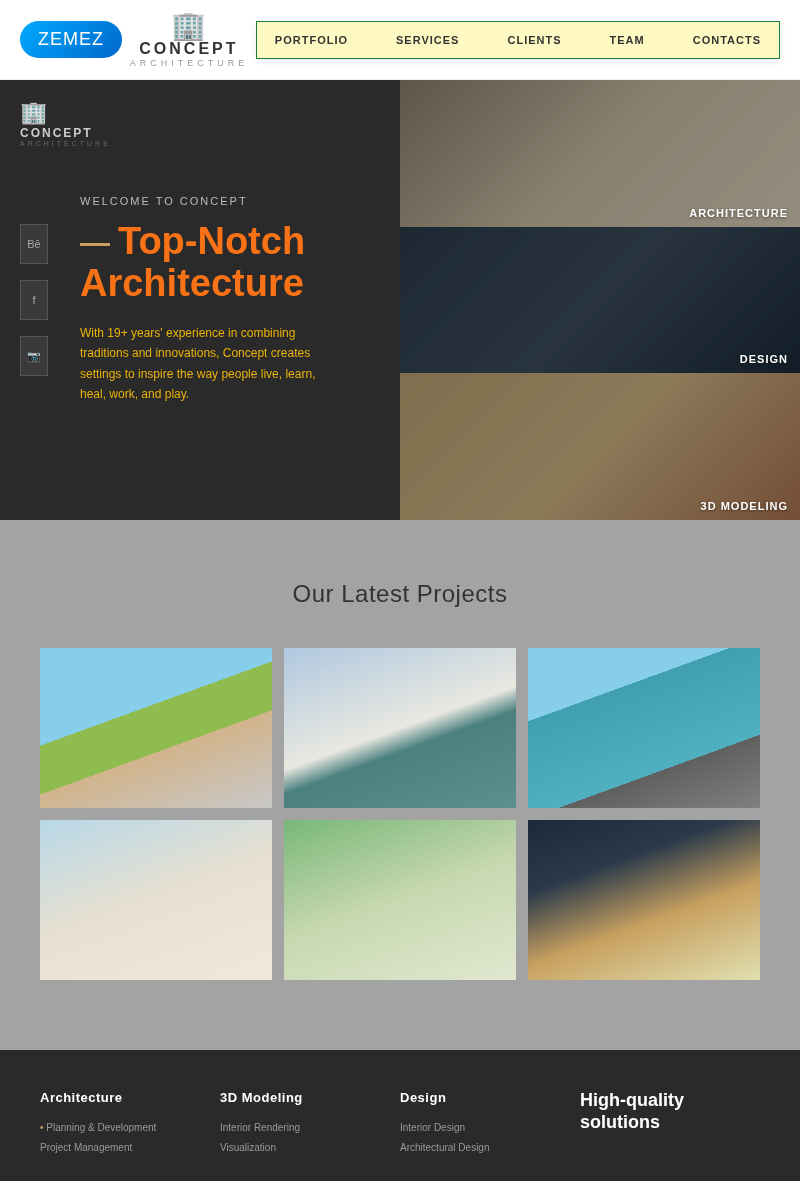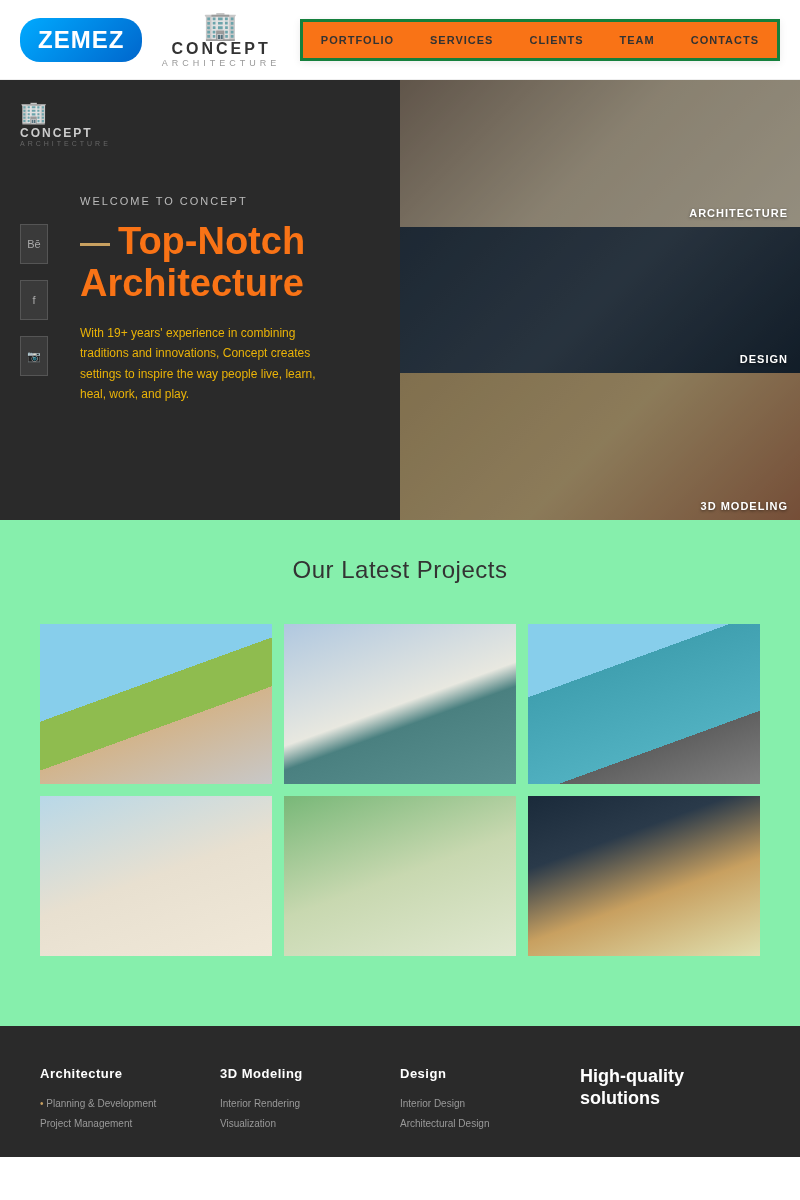--- a/index.html
+++ b/index.html
@@ -11,22 +11,22 @@
       align-items: center;
       justify-content: space-between;
       padding: 10px 20px;
       background: #fff;
       border-bottom: 1px solid #eee;
       height: 80px;
     }
     .zemez-logo {
       background: linear-gradient(135deg, #00aaff, #0066cc);
       color: #fff;
-      font-weight: bold;
-      font-size: 24px;
+      font-weight: normal;
+      font-size: 18px;
       padding: 8px 18px;
       border-radius: 20px;
       letter-spacing: 1px;
       text-align: right;
     }
     .center-logo {
       display: flex;
       flex-direction: column;
       align-items: center;
     }
@@ -41,23 +41,23 @@
       letter-spacing: 3px;
       color: #333;
     }
     .center-logo .logo-sub {
       font-size: 9px;
       letter-spacing: 4px;
       color: #999;
     }
     .nav-menu {
       display: flex;
-      gap: 0;
-      background: #f97316;
-      border: 3px solid #15803d;
+      gap: 12px;
+      background: #fef9c3;
+      border: 1px solid #15803d;
       box-shadow: 0 2px 8px rgba(0,0,0,0.08);
     }
     .nav-menu a {
       padding: 12px 18px;
       text-decoration: none;
       color: #333;
       font-size: 11px;
       font-weight: bold;
       letter-spacing: 1px;
       text-transform: uppercase;
@@ -169,22 +169,22 @@
       inset: 0;
       background: rgba(0,0,0,0.3);
       z-index: 1;
     }
     .tile-arch { background: linear-gradient(135deg, #8a7a6a, #c4b8a0, #d4cbb5); }
     .tile-design { background: linear-gradient(135deg, #2a3a4a, #3a4a5a, #1a2a3a); }
     .tile-3d { background: linear-gradient(135deg, #b8a070, #c8b080, #a87050); }
 
     
     .projects-section {
-      padding: 36px 40px 40px;
-      background: #86efac;
+      padding: 60px 40px 40px;
+      background: #a3a3a3;
     }
     .section-title {
       text-align: center;
       font-size: 24px;
       font-weight: normal;
       color: #333;
       margin-bottom: 40px;
       letter-spacing: 0.5px;
     }
     .projects-grid {

